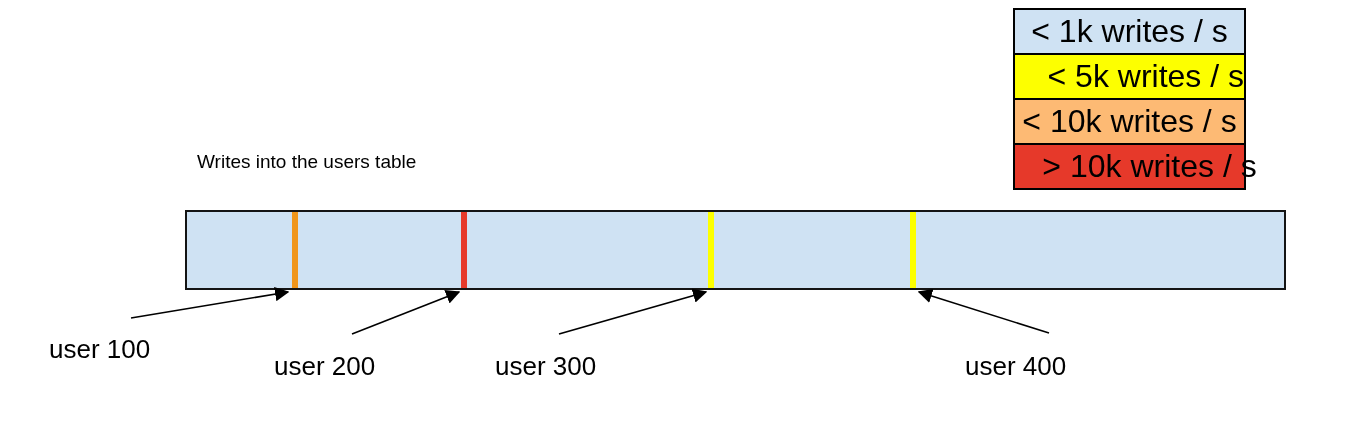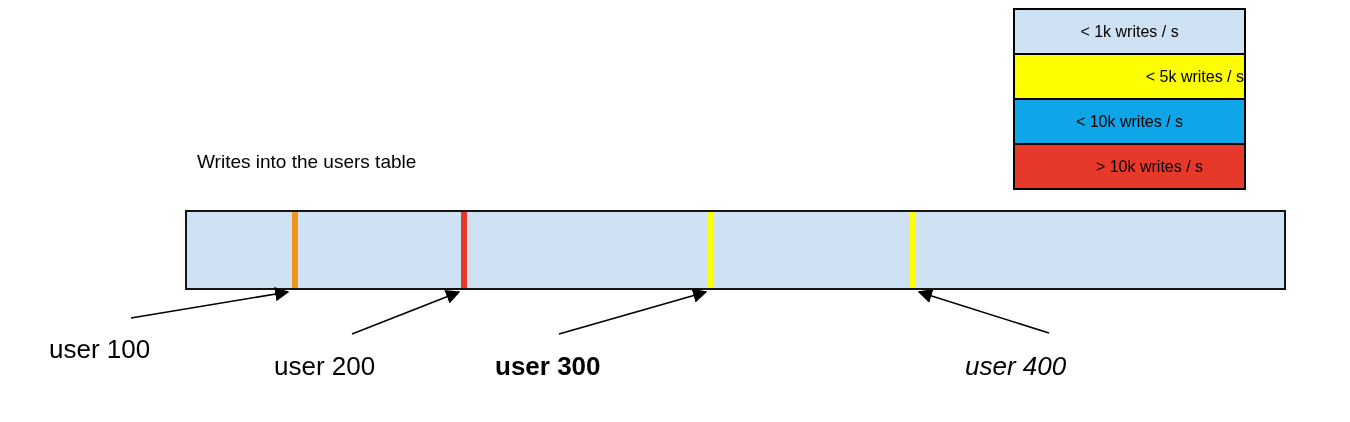--- a/index.html
+++ b/index.html
@@ -27,21 +27,21 @@
     top: 8px;
     width: 233px;
   }
   .legend-row {
     box-sizing: border-box;
     height: 47px;
     border: 2px solid #000000;
     display: flex;
     align-items: center;
     justify-content: center;
-    font-size: 16px;
+    font-size: 32px;
     white-space: nowrap;
   }
   .legend-row + .legend-row { margin-top: -2px; }
   
   .bar {
     position: absolute;
     box-sizing: border-box;
     left: 185px;
     top: 210px;
     width: 1101px;
@@ -68,38 +68,38 @@
   }
   
   .user-label {
     position: absolute;
     font-size: 26px;
     line-height: 28px;
     white-space: nowrap;
   }
   .user-label-0 { left: 49px;  top: 335px; }
   .user-label-1 { left: 274px; top: 352px; }
-  .user-label-2 { left: 495px; top: 352px; font-weight: bold; }
-  .user-label-3 { left: 965px; top: 352px; font-style: italic; }
+  .user-label-2 { left: 495px; top: 352px; }
+  .user-label-3 { left: 965px; top: 352px; }
 </style>
 </head>
 <body>
 
 <div class="canvas">
 
   <div class="title">Writes into the users table</div>
 
   <div class="legend">
     <div class="legend-row" style="background-color: rgb(207, 226, 243);">
       <span>&lt; 1k writes / s</span>
     </div>
     <div class="legend-row" style="background-color: rgb(253, 255, 0); justify-content: flex-end;">
       <span>&lt; 5k writes / s</span>
     </div>
-    <div class="legend-row" style="background-color: #0ea5e9;">
+    <div class="legend-row" style="background-color: #fdba74;">
       <span>&lt; 10k writes / s</span>
     </div>
     <div class="legend-row" style="background-color: rgb(230, 57, 42); padding-left: 40px;">
       <span>&gt; 10k writes / s</span>
     </div>
   </div>
 
   <div class="bar" style="background-color: rgb(207, 226, 243);">
     <div class="stripe stripe-0" style="background-color: rgb(240, 150, 28);"></div>
     <div class="stripe stripe-1" style="background-color: rgb(230, 57, 42);"></div>

